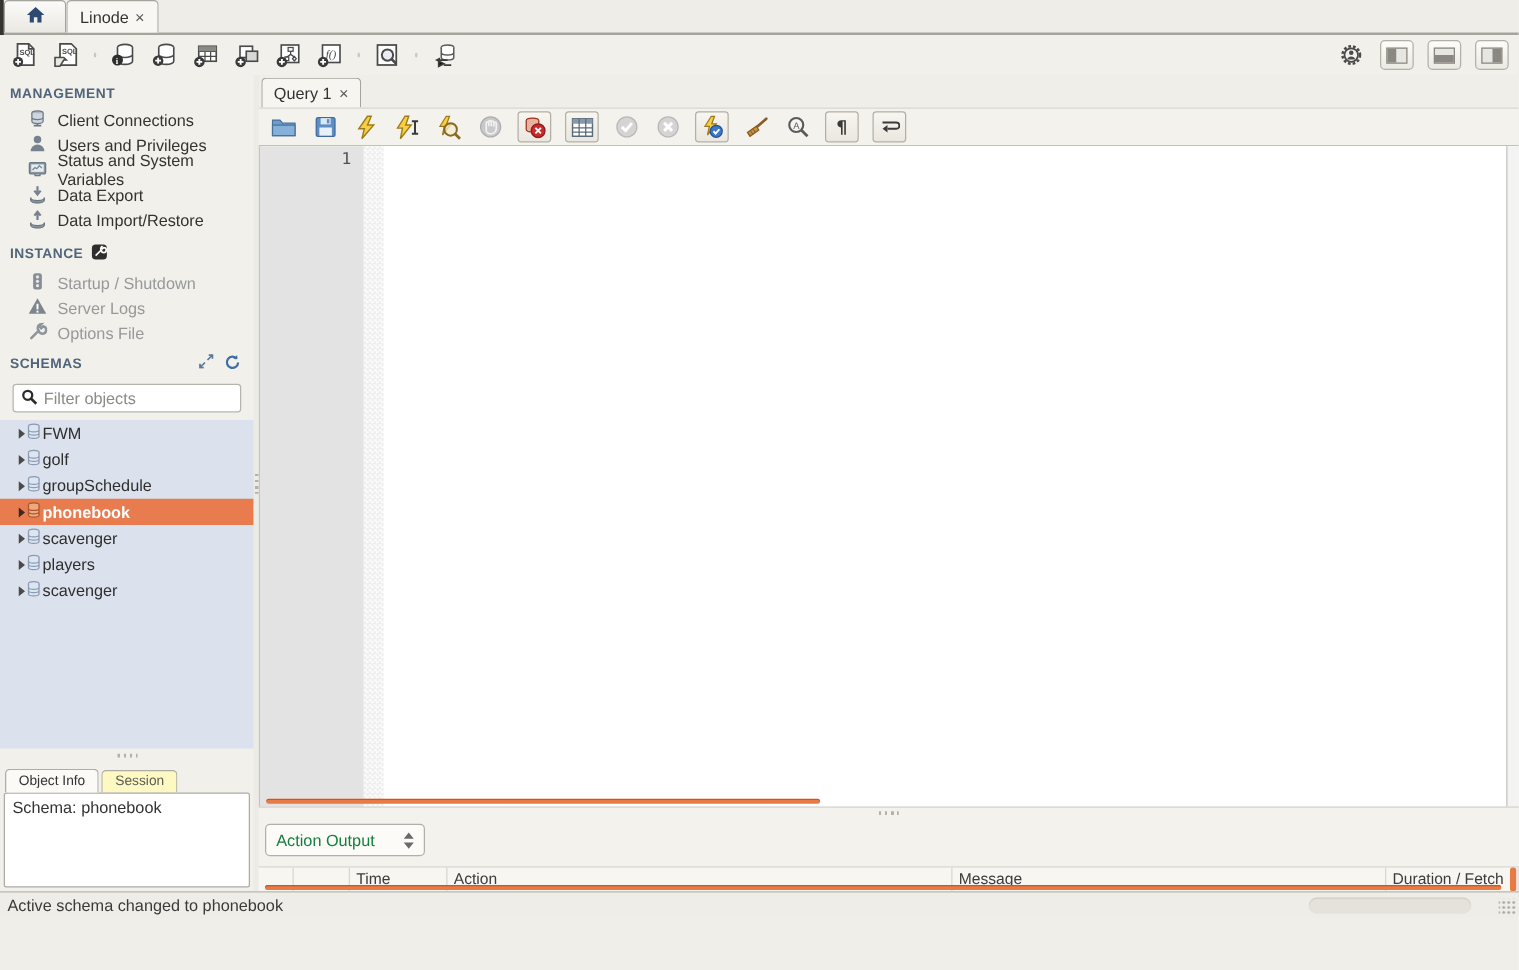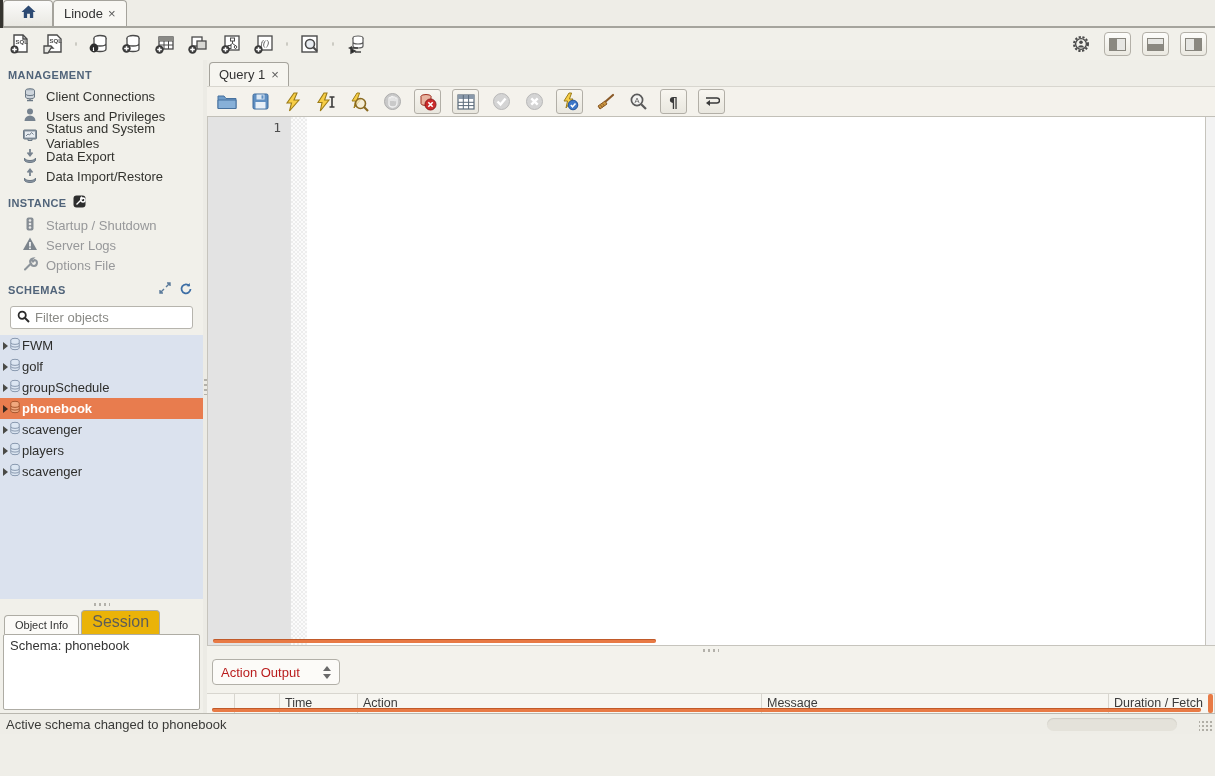--- a/index.html
+++ b/index.html
@@ -36,30 +36,30 @@
   .side-item { height:20px; display:flex; align-items:center; gap:8px; padding-left:22px; color:#33332f; cursor:default; }
   .side-item.disabled { color:#97989a; }
   .side-item svg { flex:none; }
   .schemas-head { display:flex; align-items:center; padding-right:10px; }
   .schemas-head .sec-title { flex:1; }
   .head-ico { width:16px; height:16px; display:flex; align-items:center; justify-content:center; margin-left:4px; }
   .filter { margin:5px 10px 6px 10px; height:23px; border:1px solid #b6b4ad; border-radius:3px; background:#fff; display:flex; align-items:center; padding:0 6px; gap:5px; }
   .filter input { border:none; outline:none; flex:1; font-size:13px; font-family:"Liberation Sans",sans-serif; color:#333; background:transparent; min-width:0; }
   .filter input::placeholder { color:#8a8a86; }
   .tree { flex:1; background:#dbe2ee; overflow:hidden; min-height:0; }
-  .trow { height:21px; display:flex; align-items:center; gap:0; padding-left:3px; color:#2e2e2c; cursor:default;text-align:center; }
+  .trow { height:21px; display:flex; align-items:center; gap:0; padding-left:15px; color:#2e2e2c; cursor:default;text-align:center; }
   .trow .exp { width:0; height:0; border-left:5px solid #4a4a46; border-top:4px solid transparent; border-bottom:4px solid transparent; flex:none; }
   .trow.sel { background:#e87c4e; color:#fff; font-weight:bold; }
   .trow.sel .exp { border-left-color:#3c2a20; }
   .sb-hsplit { height:10px; background:#f1f0ea; display:flex; align-items:center; justify-content:center; flex:none; }
   .dots-h { width:16px; height:3px; background:repeating-linear-gradient(90deg,#b3b1aa 0 2px,transparent 2px 5px); }
   .oi-tabs { height:25px; display:flex; align-items:flex-end; padding-left:4px; gap:2px; flex:none; }
   .oi-tab { border:1px solid #aeaca4; border-bottom:none; border-radius:4px 4px 0 0; padding:3px 10px 3px 10px; font-size:11px; }
   .oi-tab.active { background:#fbfaf7; color:#333; position:relative; z-index:2; }
-  .oi-tab.inactive { background:#eab308; color:#5d5d59; padding-top:2px; font-size:16px; }
+  .oi-tab.inactive { background:#fef9c3; color:#5d5d59; padding-top:2px; font-size:11px; }
   .oi-box { margin:0 3px 3px 3px; height:76px; background:#fff; border:1px solid #aeaca4; border-radius:2px; padding:3px 6px; flex:none; }
 
   
   .v-split { width:4px; background:#ecebe5; display:flex; align-items:center; justify-content:center; flex:none; }
   .dots-v { width:3px; height:16px; background:repeating-linear-gradient(180deg,#b3b1aa 0 2px,transparent 2px 5px); }
 
   
   .main { flex:1; display:flex; flex-direction:column; min-width:0; min-height:0; }
   .qtabstrip { height:26px; display:flex; align-items:flex-end; padding-left:2px; flex:none; }
   .qtab { height:24px; border:1px solid #a5a39c; border-bottom:none; border-radius:4px 4px 0 0; background:#f6f5f0; display:flex; align-items:center; gap:6px; padding:0 9px;margin-top:28px; }
@@ -73,21 +73,21 @@
   .gutter { width:83px; background:#e3e3e3; flex:none; text-align:right; padding:3px 10px 0 0; font-family:"DejaVu Sans Mono",monospace; font-size:13px; color:#4f4f4f; }
   .fold { width:16px; flex:none; background:conic-gradient(#fbfbfb 90deg,#ededed 90deg 180deg,#fbfbfb 180deg 270deg,#ededed 270deg); background-size:4px 4px; }
   .code { flex:1; background:#fff; }
   .vscroll { width:10px; flex:none; background:#f3f3f3; border-left:1px solid #c6c4bd; }
   .ed-hscroll { position:absolute; left:5px; bottom:2px; width:443px; height:4px; background:#e87a45; border-radius:2px; box-shadow:0 1px 0 #c05a2a inset; }
 
   .main-hsplit { height:9px; background:#f3f2ec; border-top:1px solid #c6c4bd; display:flex; align-items:center; justify-content:center; flex:none; }
 
   .output { height:59px; background:#f3f2ec; position:relative; flex:none; }
   .out-select { position:absolute; left:5px; top:5px; width:128px; height:26px; border:1px solid #b2b0a8; border-radius:4px; background:#fcfbf8; display:flex; align-items:center; padding:0 8px; }
-  .out-select .lbl { flex:1; color:#b91c1c; }
+  .out-select .lbl { flex:1; color:#15803d; }
   .spin { display:flex; flex-direction:column; gap:3px; align-items:center; }
   .spin .up { width:0;height:0;border-left:4px solid transparent;border-right:4px solid transparent;border-bottom:5px solid #6a6a6a; }
   .spin .dn { width:0;height:0;border-left:4px solid transparent;border-right:4px solid transparent;border-top:5px solid #6a6a6a; }
   .out-header { position:absolute; left:0; right:0; bottom:0; height:20px; background:#f7f6f1; border-top:1px solid #d8d6cf; display:flex; font-size:12.5px; color:#3b3b3b; }
   .oh-cell { border-right:1px solid #d8d6cf; padding:2px 0 0 5px; white-space:nowrap; overflow:hidden; }
   .oh-line { position:absolute; left:5px; right:14px; bottom:1px; height:4px; background:#e87a45; border-radius:2px; box-shadow:0 1px 0 #c05a2a inset; }
   .oh-vthumb { position:absolute; right:2px; bottom:0; width:5px; height:19px; background:#e87a45; border-radius:2px; }
 
   
   .statusbar { height:21px; background:#eeede7; border-top:1px solid #b9b7af; display:flex; align-items:center; padding-left:6px; position:relative; flex:none; color:#3a3a38; }

